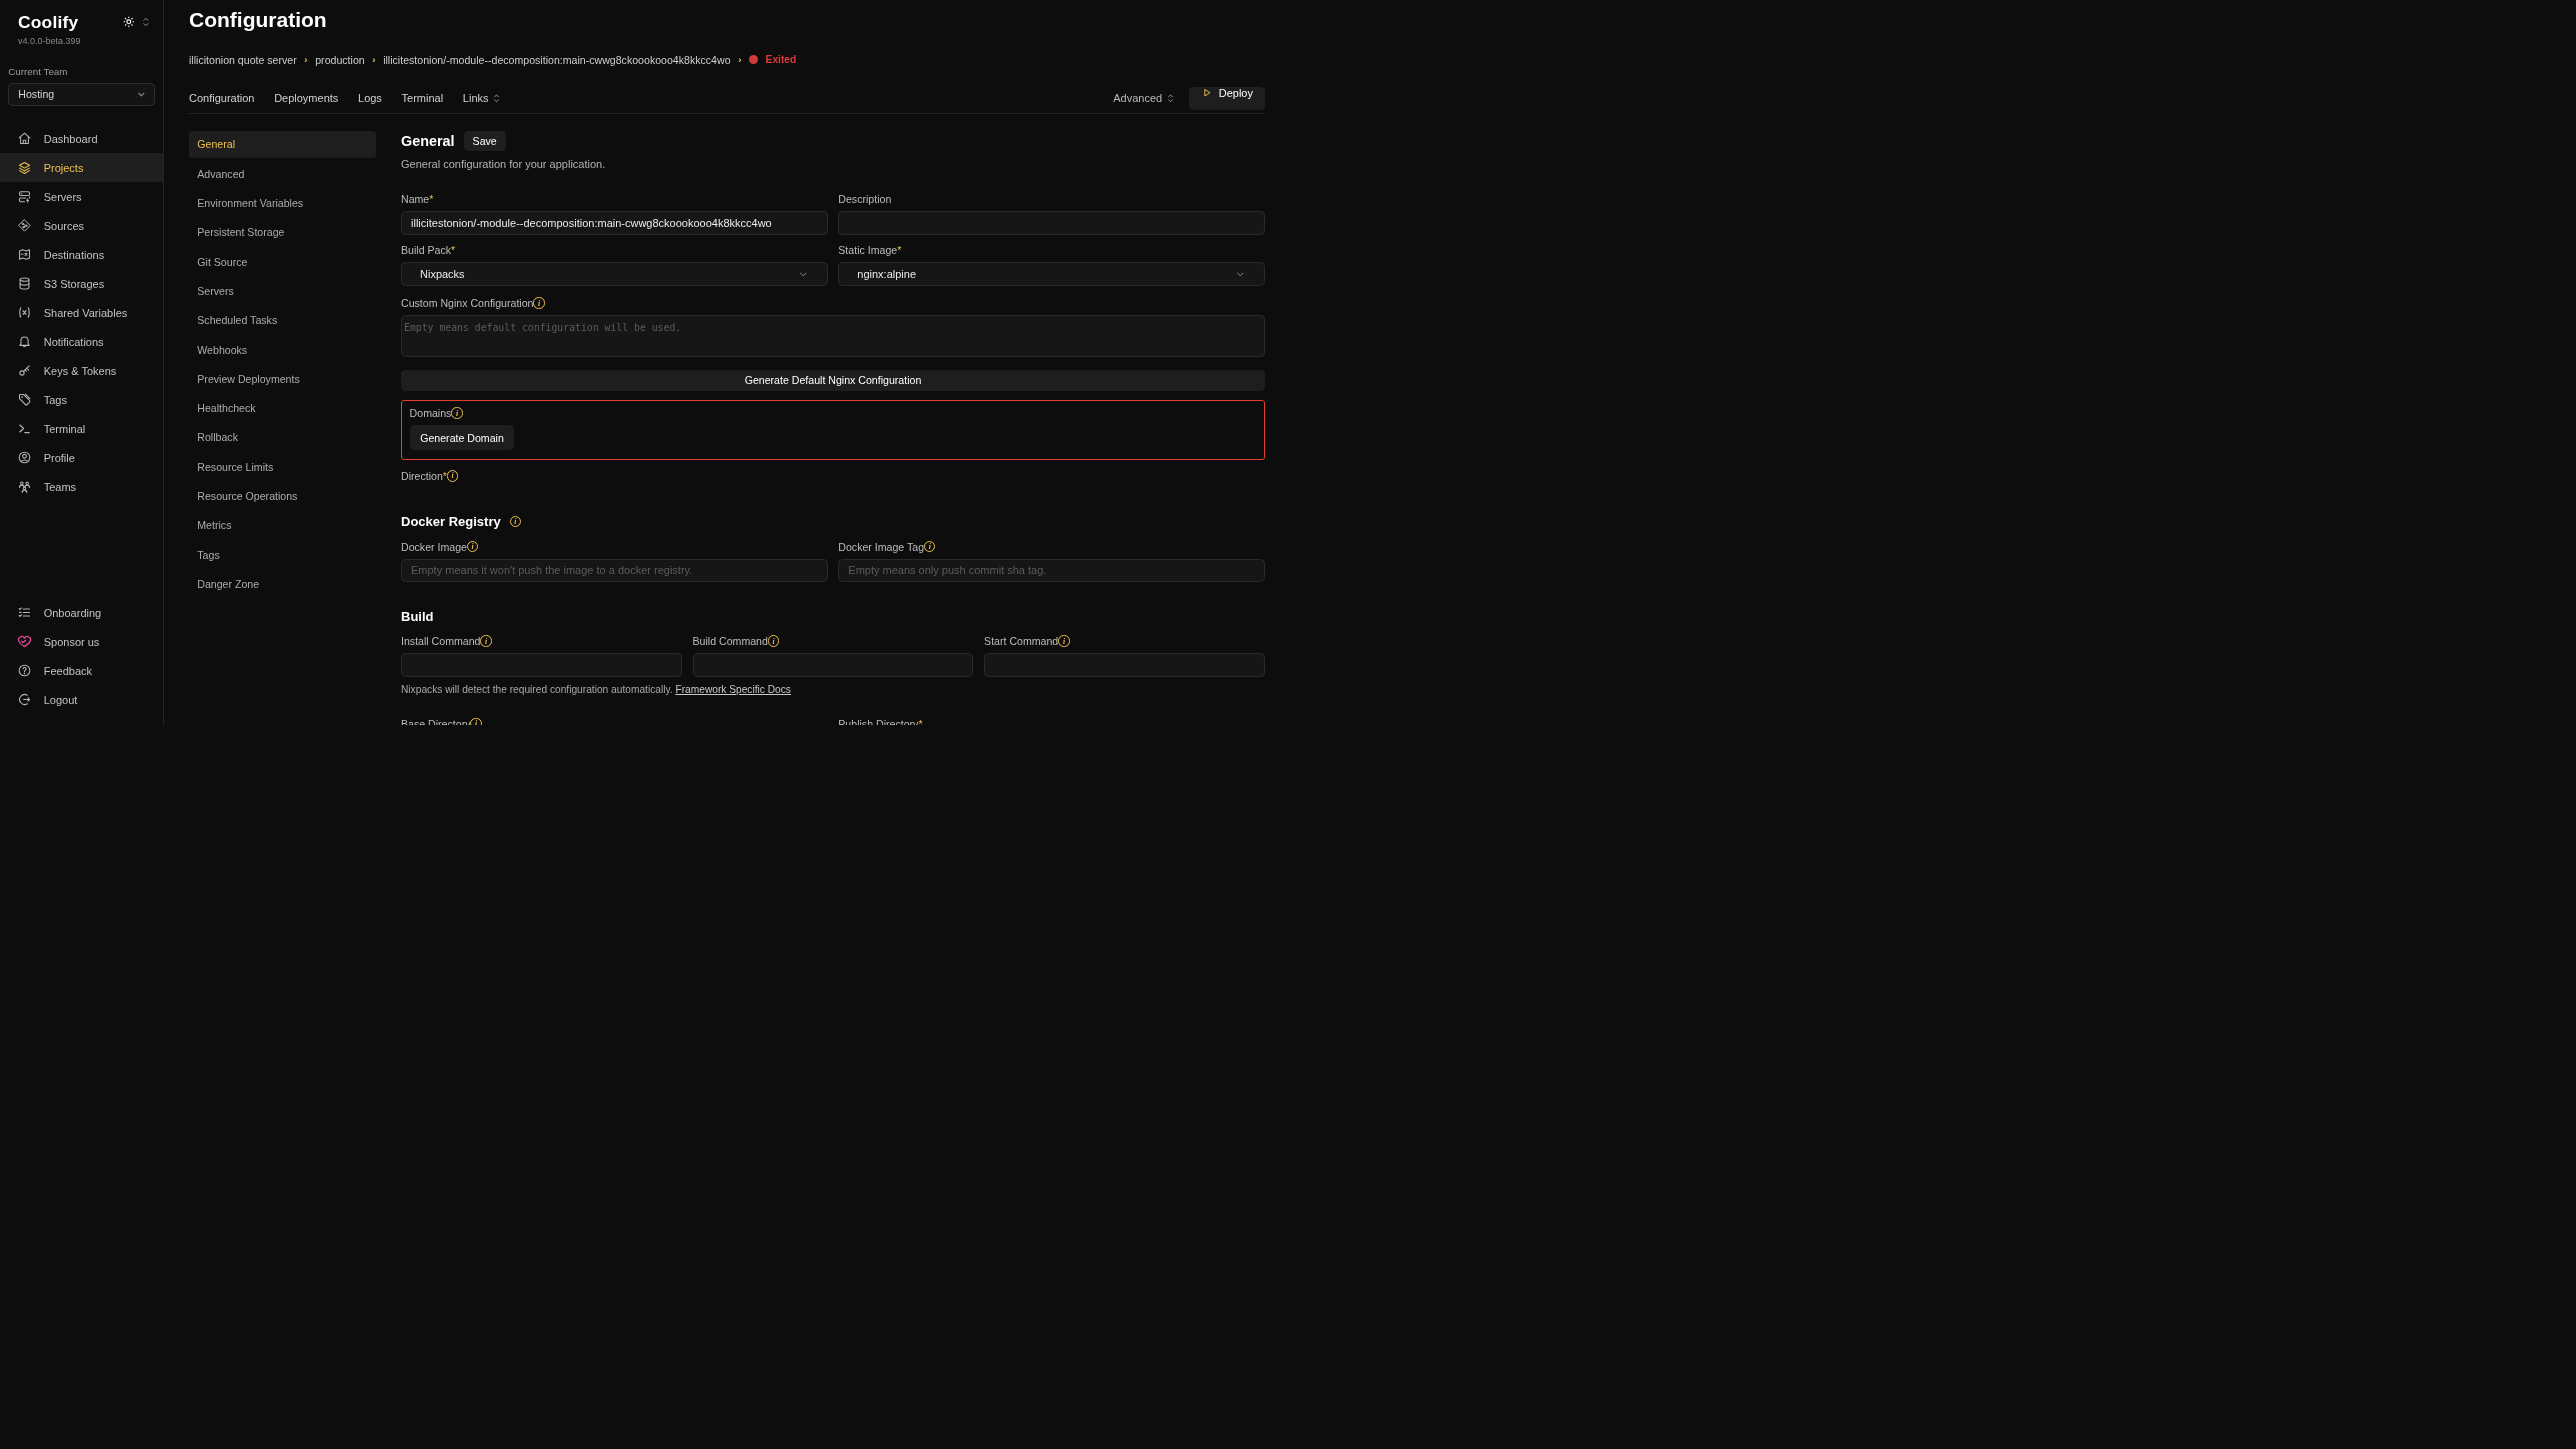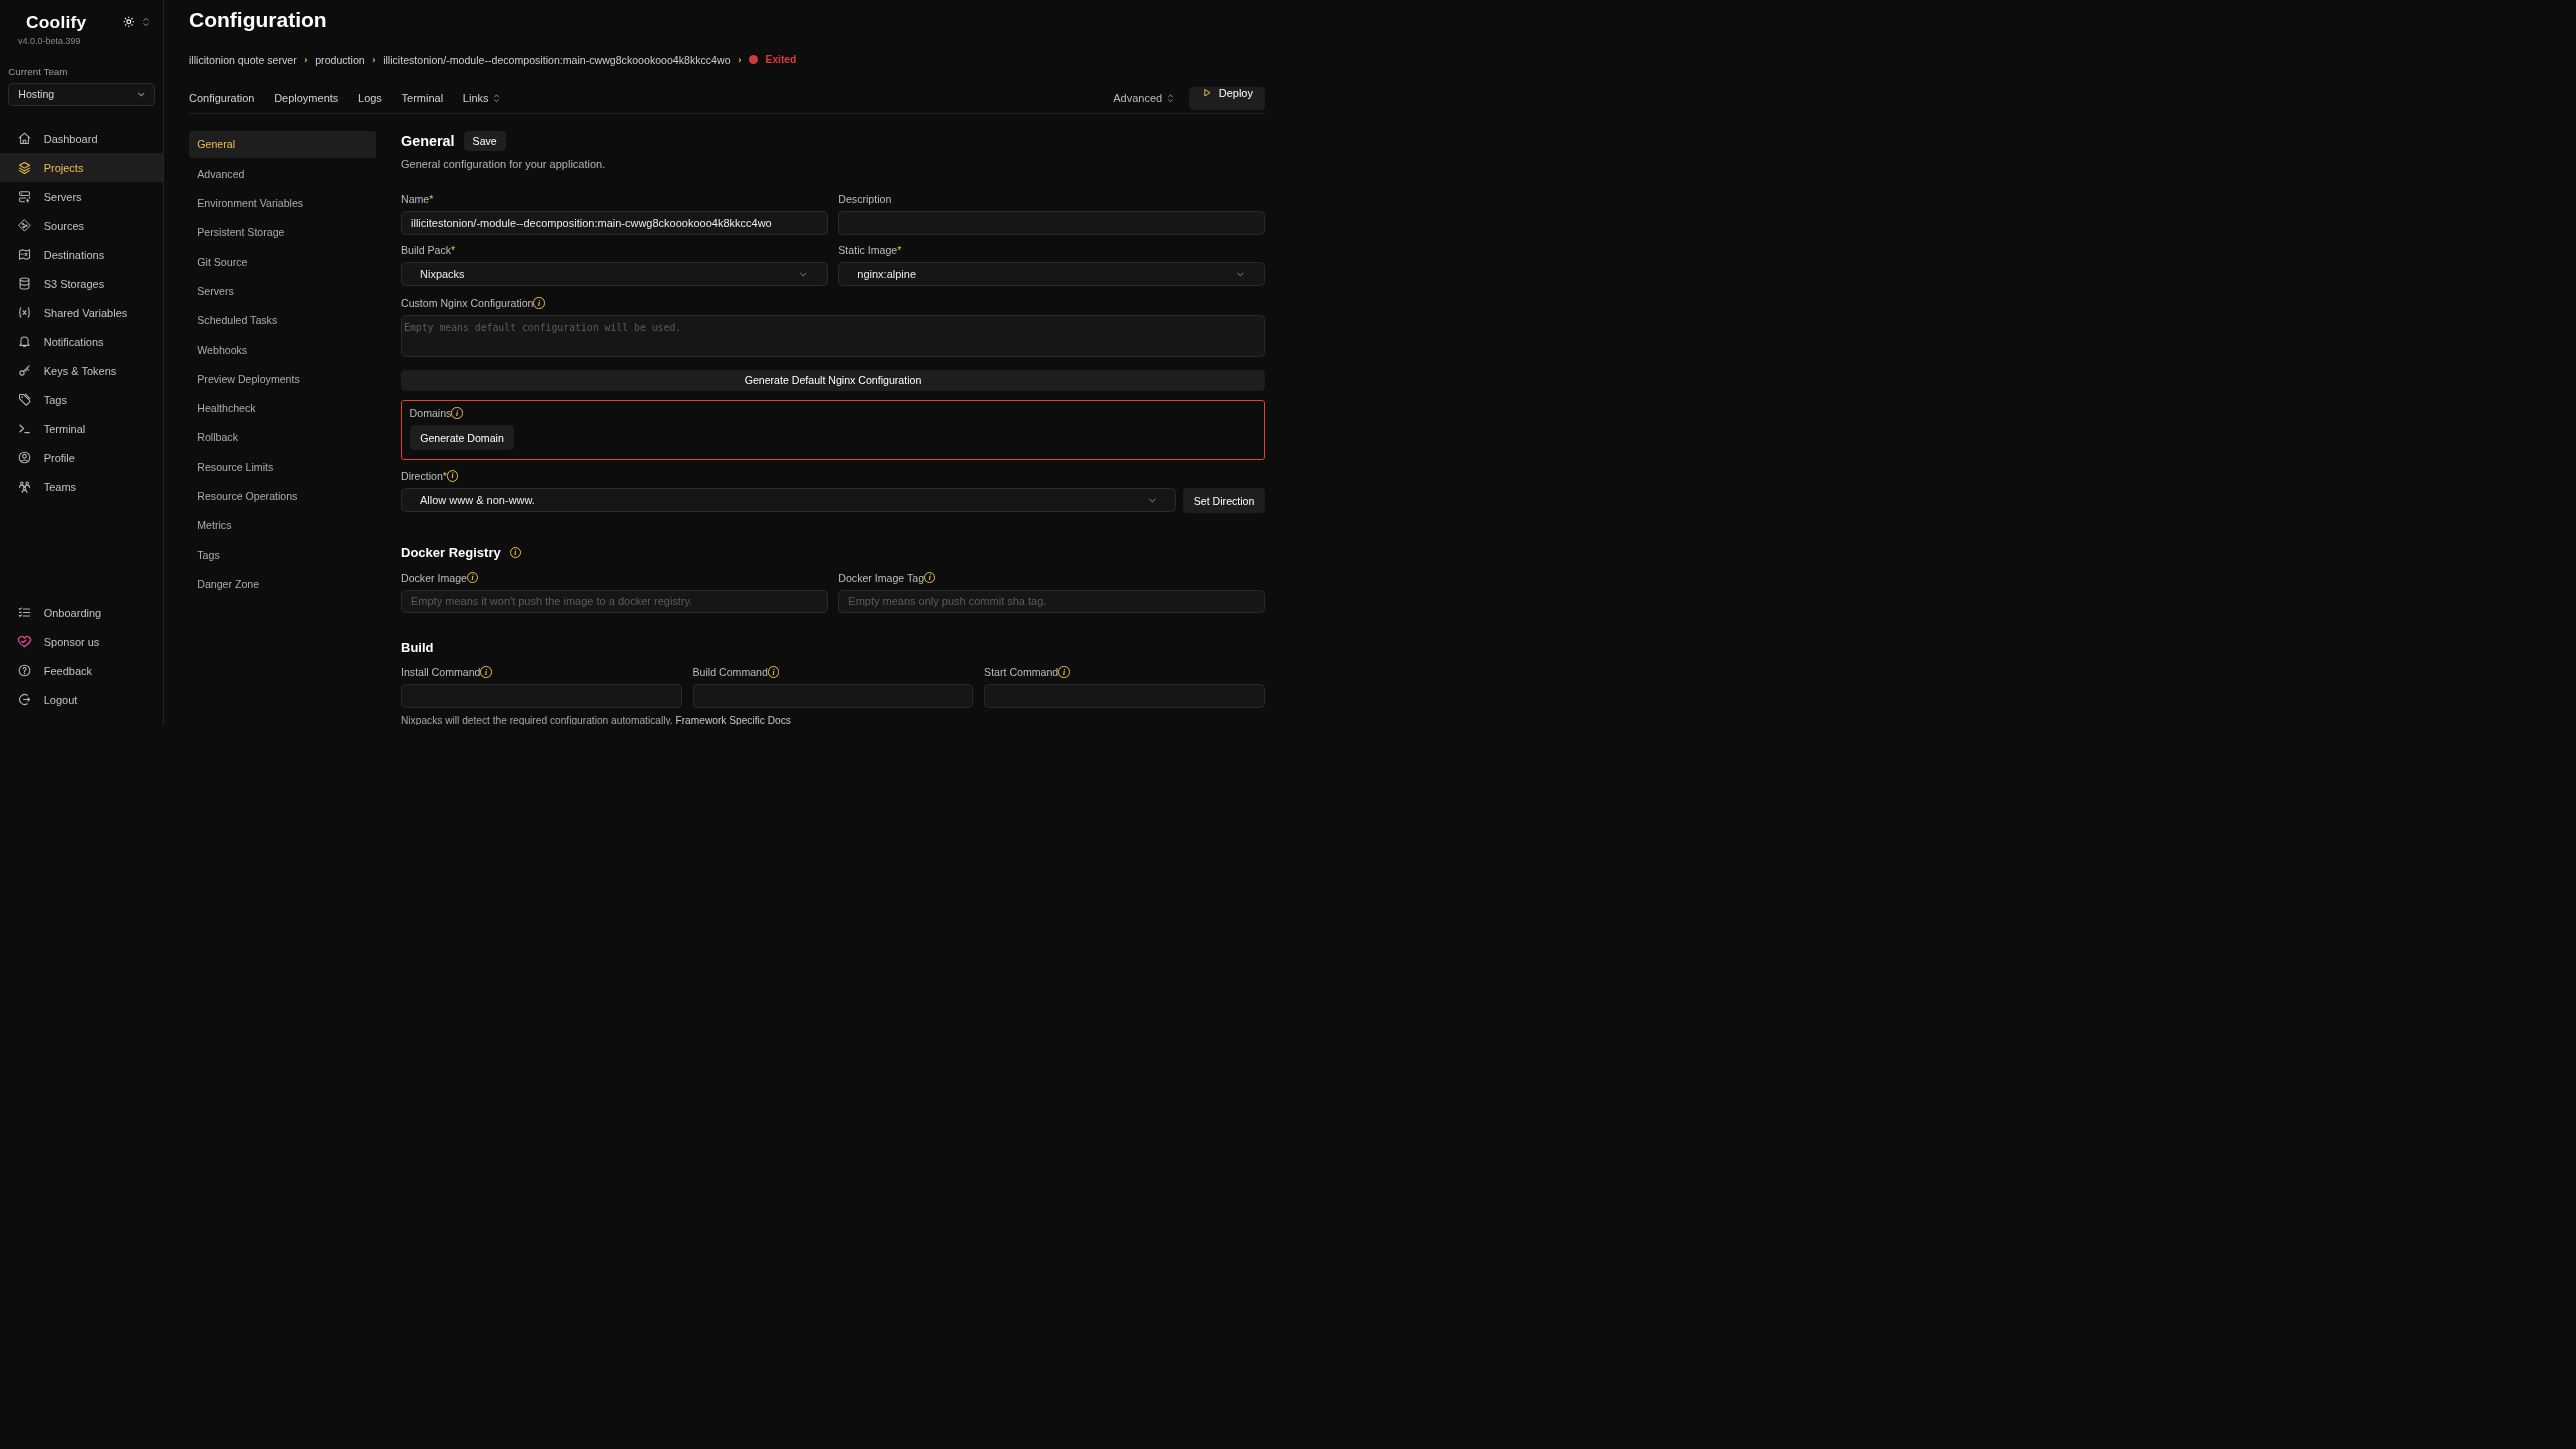--- a/index.html
+++ b/index.html
@@ -4,21 +4,21 @@
 <style>
   * { margin:0; padding:0; box-sizing:border-box; }
   html,body { width:1288px; height:725px; overflow:hidden; background:#0d0d0d;
     font-family:"Liberation Sans", sans-serif; color:#e6e6e6; }
   svg { display:block; }
 
   
   .sidebar { position:fixed; left:0; top:0; width:164px; height:725px;
     background:#0d0d0d; border-right:0.8px solid #242424; display:flex; flex-direction:column; }
   .brand-row { display:flex; align-items:flex-start; justify-content:space-between;
-    padding:12px 12px 0 26px; }
+    padding:12px 12px 0 18px; }
   .brand { font-size:17.4px; font-weight:bold; color:#fff; letter-spacing:0.2px; }
   .brand-icons { display:flex; align-items:center; gap:6px; margin-top:3px; }
   .version { padding:3px 18px 0; font-size:9px; color:#8a8a8a; }
   .team-label { padding:19.7px 8.3px 0; font-size:9.8px; color:#9d9d9d; }
   .team-select { margin:6px 8.3px 0; height:23.5px; background:#141414; border:0.8px solid #2e2e2e;
     border-radius:4.5px; display:flex; align-items:center; justify-content:space-between;
     padding:0 7.6px 0 9px; font-size:10.6px; color:#d6d6d6; cursor:pointer; }
   .nav { margin-top:18px; }
   .nav-item { height:29px; display:flex; align-items:center; gap:12px; padding-left:16.7px;
     font-size:11px; color:#c3c3c3; cursor:pointer; }
@@ -482,29 +482,20 @@
           <span class="side-btn">Generate Domain</span>
         </div>
       </div>
 
       <div class="mt13">
         <div class="field-label">
           <span>Direction</span>
             <span class="req">*</span>
           <span class="info-icon">i</span>
         </div>
-        <div class="row-with-btn">
-          <div class="sel">
-            <span>Allow www &amp; non-www.</span>
-            <svg width="10.6" height="10.6" viewBox="0 0 24 24" fill="none" stroke="#8f8f8f" stroke-width="2.2" stroke-linecap="round" stroke-linejoin="round">
-                <path d="M6 9.5l6 6 6-6"></path>
-              </svg>
-          </div>
-          <span class="side-btn">Set Direction</span>
-        </div>
       </div>
 
       <div class="sec-head mt42">
         <span class="sec-title sm">Docker Registry</span>
         <span class="info-icon">i</span>
       </div>
 
       <div class="grid-2 mt15">
         <div>
           <div class="field-label">

